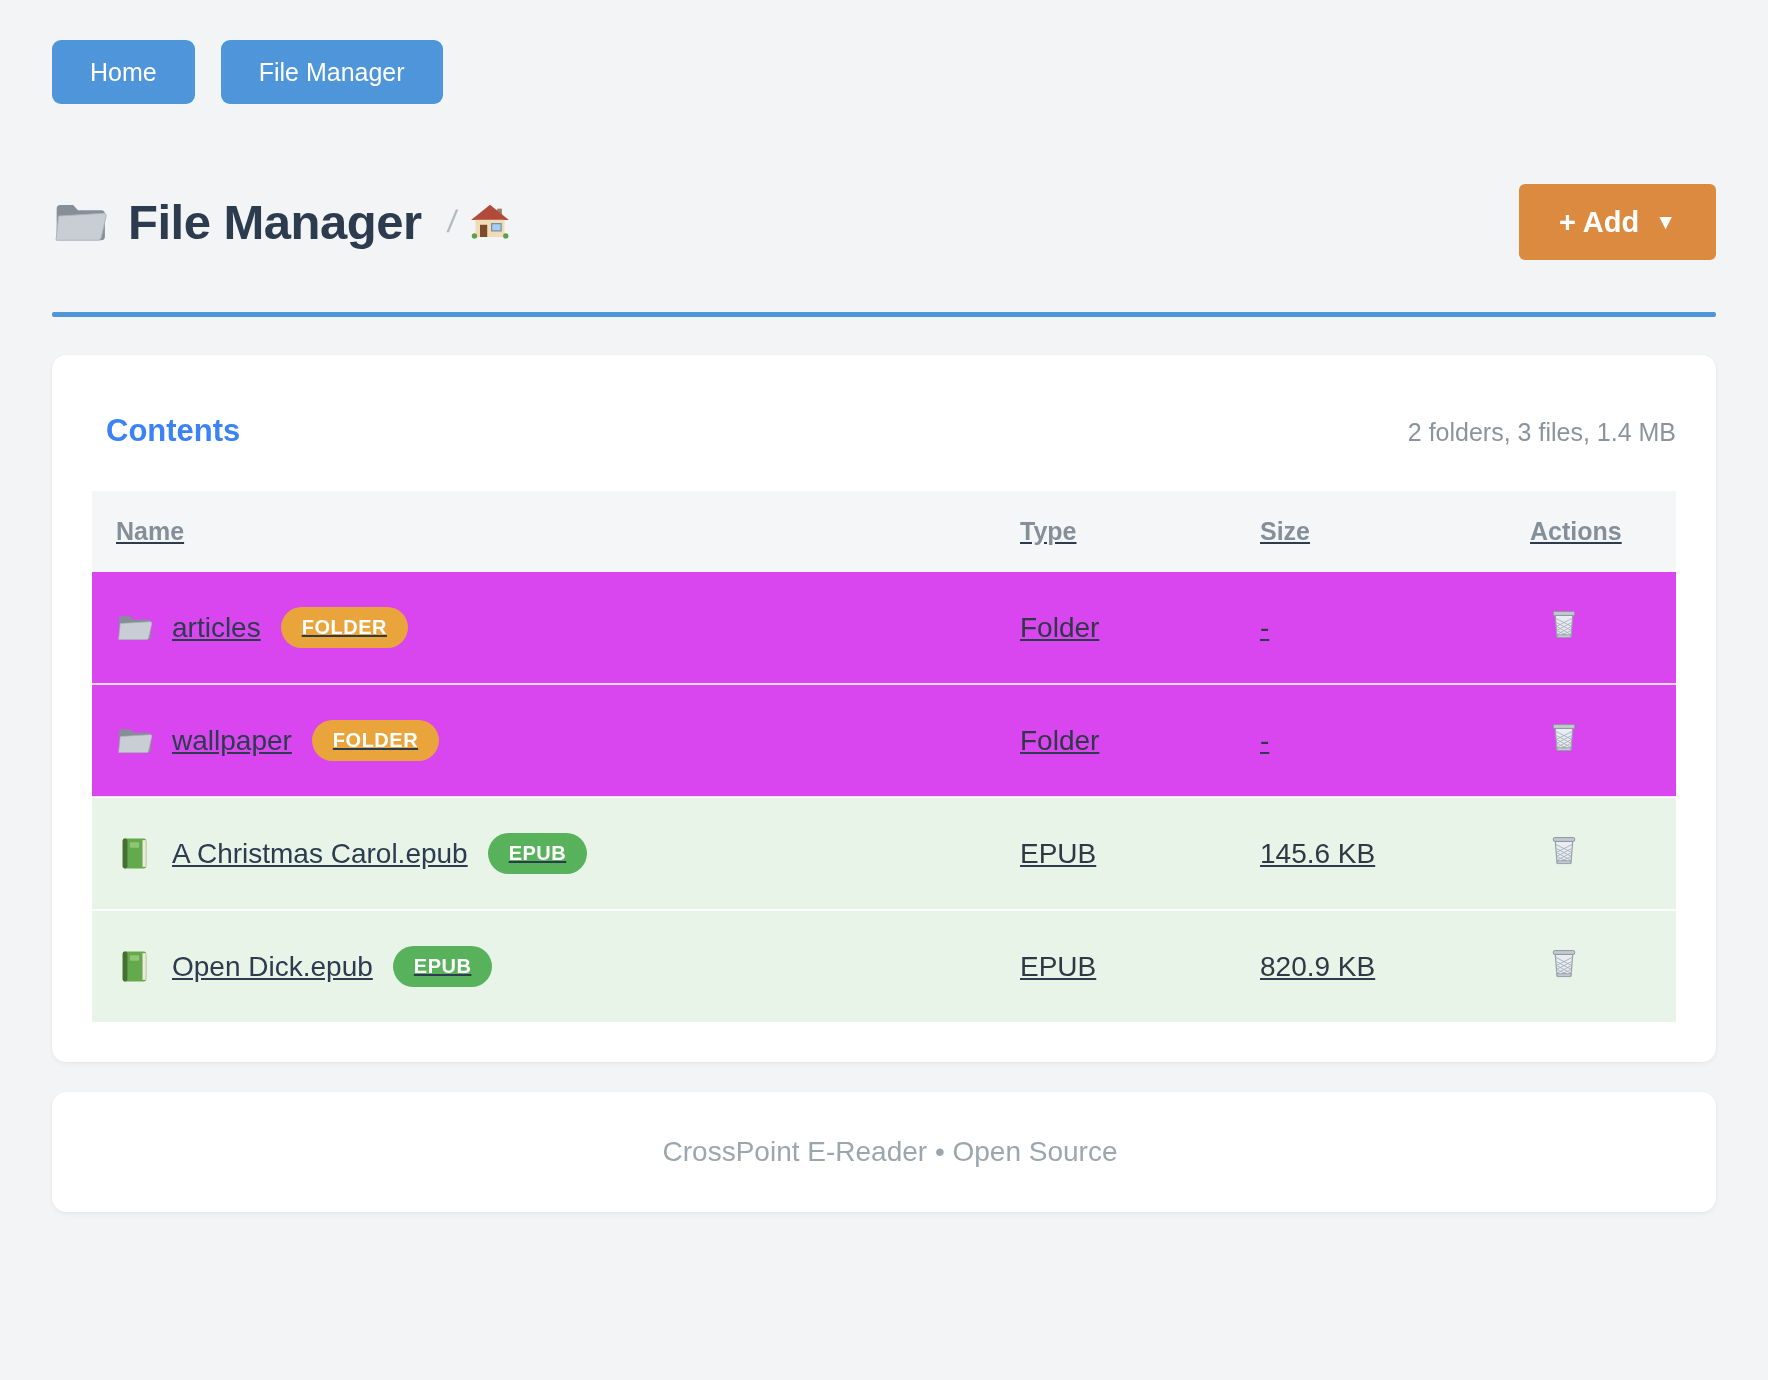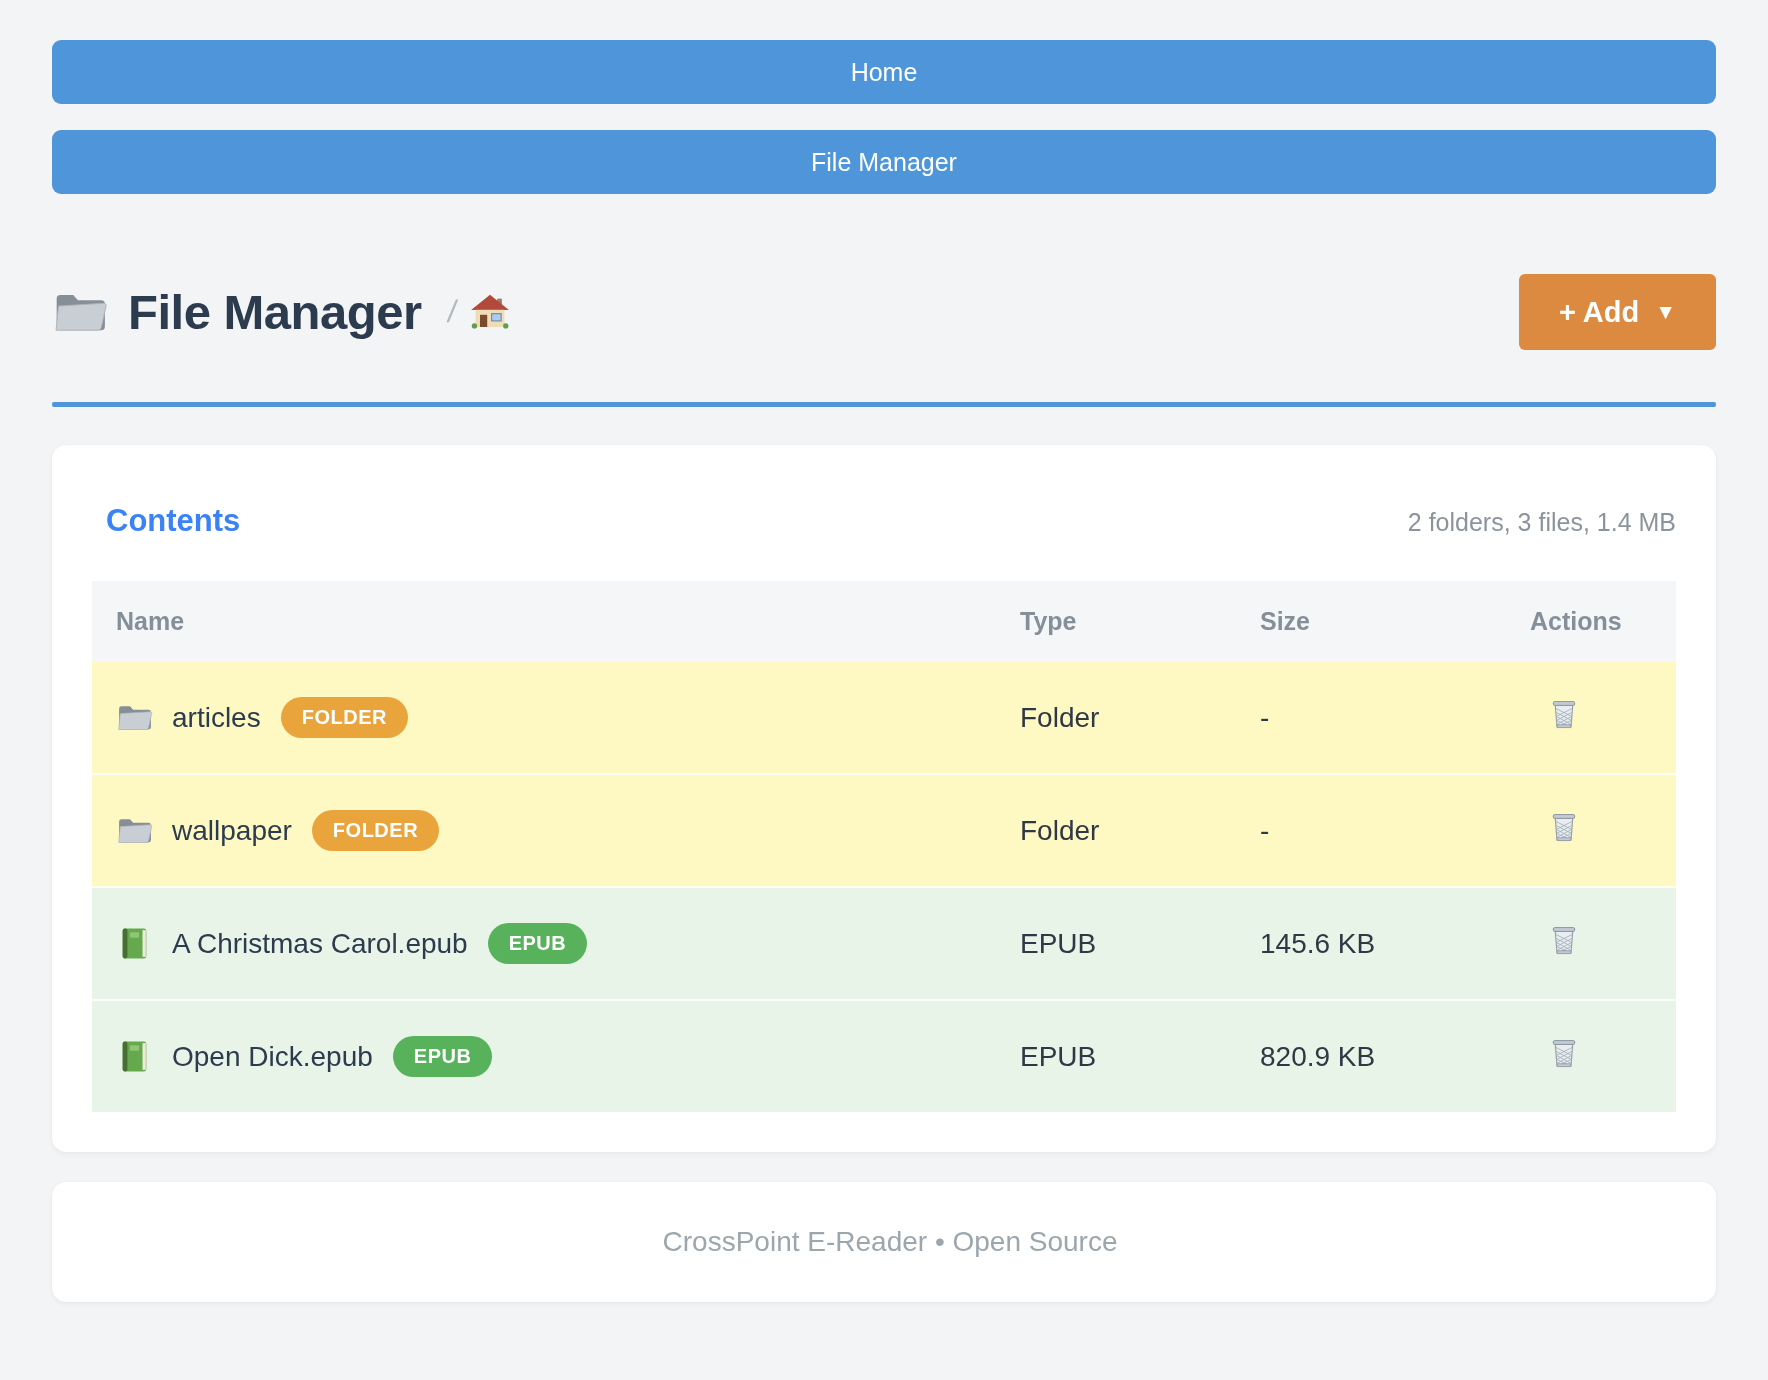--- a/index.html
+++ b/index.html
@@ -7,21 +7,21 @@
   body {
     width: 1768px;
     min-height: 1380px;
     background: #f3f4f5;
     font-family: "Liberation Sans", sans-serif;
     color: #2c3b4e;
   }
   .page { padding: 40px 52px 68px 52px; }
 
   
-  .top-nav { display: flex; gap: 26px; flex-direction: column; }
+  .top-nav { display: flex; gap: 26px; }
   .nav-btn {
     background: #4e96d9;
     color: #ffffff;
     border: none;
     border-radius: 9px;
     font-family: "Liberation Sans", sans-serif;
     font-size: 25px;
     height: 64px;
     padding: 0 38px;
     cursor: pointer;
@@ -80,33 +80,33 @@
   .contents-card { margin-top: 38px; padding: 44px 40px 40px 40px; }
   .card-header {
     display: flex;
     justify-content: space-between;
     align-items: baseline;
     margin-bottom: 28px;
   }
   .card-title { margin: 14px; font-size: 31px; font-weight: bold; color: #3b82f6; }
   .card-summary { font-size: 25px; color: #8b949c; }
 
-  table.files { width: 100%; border-collapse: collapse; }
+  table.files { width: 100%; border-collapse: collapse; text-decoration: underline; }
   col.c-type { width: 240px; }
   col.c-size { width: 270px; }
   col.c-actions { width: 170px; }
   thead th {
     background: #f4f6f8;
     color: #848f99;
     font-size: 25px;
     font-weight: bold;
     text-align: left;
     padding: 26px 24px;
   }
-  tbody tr.folder { background: #fef9c3; }
+  tbody tr.folder { background: #d946ef; }
   tbody tr.epub { background: #e9f4e9; }
   tbody tr + tr { border-top: 2px solid rgba(255,255,255,0.8); }
   tbody td {
     padding: 34px 24px;
     font-size: 28px;
     color: #2f3844;
     vertical-align: middle;
   }
   .name-wrap { display: flex; align-items: center; }
   .file-icon { width: 37px; height: 37px; flex: none; }

